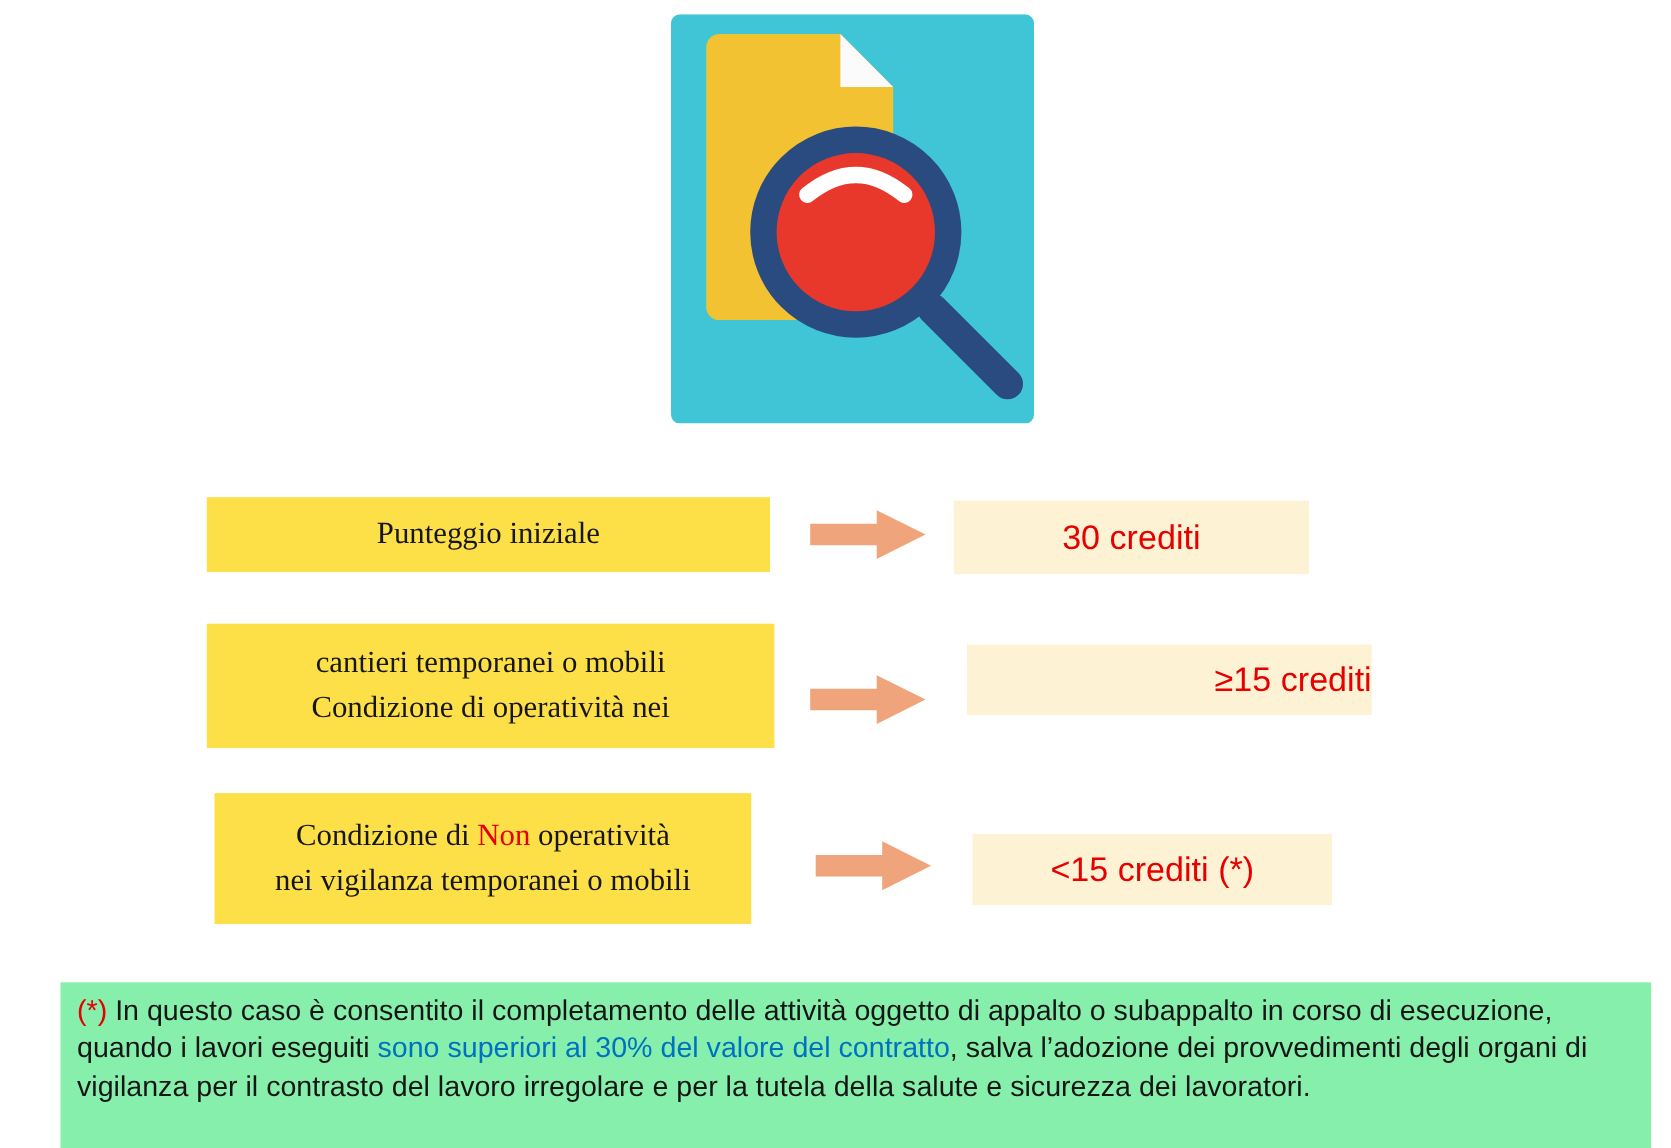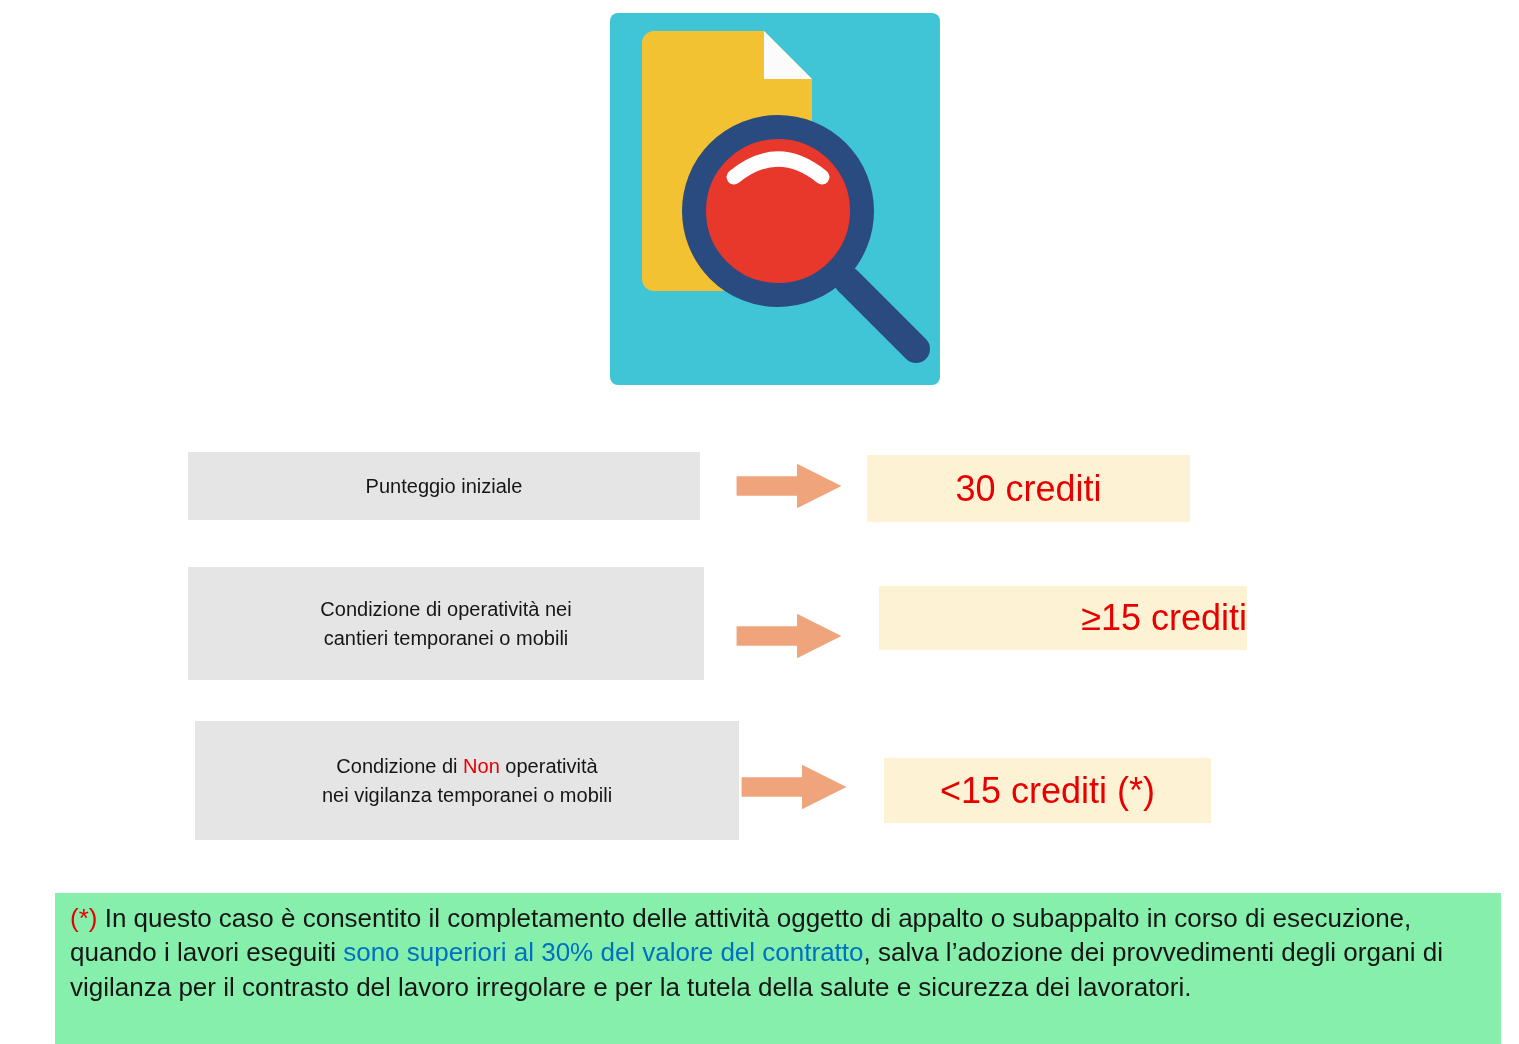--- a/index.html
+++ b/index.html
@@ -16,30 +16,30 @@
   .icon-wrap { position: absolute; left: 610px; top: 13px; width: 330px; height: 372px; }
   .icon-wrap svg { display: block; width: 100%; height: 100%; }
 
   
   .box {
     position: absolute;
     display: flex; flex-direction: column;
     align-items: center; justify-content: center;
     text-align: center;
   }
-  .label-box { background: #e5e5e5; color: #161616; font-size: 20px; line-height: 1.45; }
-  .value-box { background: #fdf3d4; color: #e60000; font-size: 36px; }
+  .label-box { background: #fde047; color: #161616; font-size: 28px; line-height: 1.45; font-family: Liberation Serif, serif; }
+  .value-box { background: #fdf3d4; color: #e60000; font-size: 31px; }
 
   .row1-label { left: 188px; top: 452px; width: 512px; height: 68px; }
   .row1-value { left: 867px; top: 455px; width: 323px; height: 67px; }
 
   .row2-label { left: 188px; top: 567px; width: 516px; height: 113px; }
   .row2-value { left: 879px; top: 586px; width: 368px; height: 64px; align-items: flex-end; }
 
-  .row3-label { left: 195px; top: 721px; width: 544px; height: 119px; }
+  .row3-label { left: 195px; top: 721px; width: 488px; height: 119px; }
   .row3-value { left: 884px; top: 758px; width: 327px; height: 65px; text-align: center; }
 
   .arrow { position: absolute; width: 114px; height: 48px; }
   .arrow svg { display: block; width: 100%; height: 100%; }
   .row1-arrow { left: 732px; top: 462px; }
   .row2-arrow { left: 732px; top: 612px; }
   .row3-arrow { left: 737px; top: 763px; }
 
   .red  { color: #e60000; }
   .blue { color: #0070c0; }
@@ -76,22 +76,22 @@
   <div class="arrow row1-arrow">
     <svg viewBox="0 0 118 54" xmlns="http://www.w3.org/2000/svg">
         <polygon points="0,16 68,16 68,2 118,27 68,52 68,38 0,38" fill="#f0a47c"></polygon>
       </svg>
   </div>
   <div class="box value-box row1-value">
     <div>30 crediti</div>
   </div>
 
   <div class="box label-box row2-label">
+    <div>cantieri temporanei o mobili</div>
     <div>Condizione di operatività nei</div>
-    <div>cantieri temporanei o mobili</div>
   </div>
   <div class="arrow row2-arrow">
     <svg viewBox="0 0 118 54" xmlns="http://www.w3.org/2000/svg">
         <polygon points="0,16 68,16 68,2 118,27 68,52 68,38 0,38" fill="#f0a47c"></polygon>
       </svg>
   </div>
   <div class="box value-box row2-value">
     <div>≥15 crediti</div>
   </div>
 

